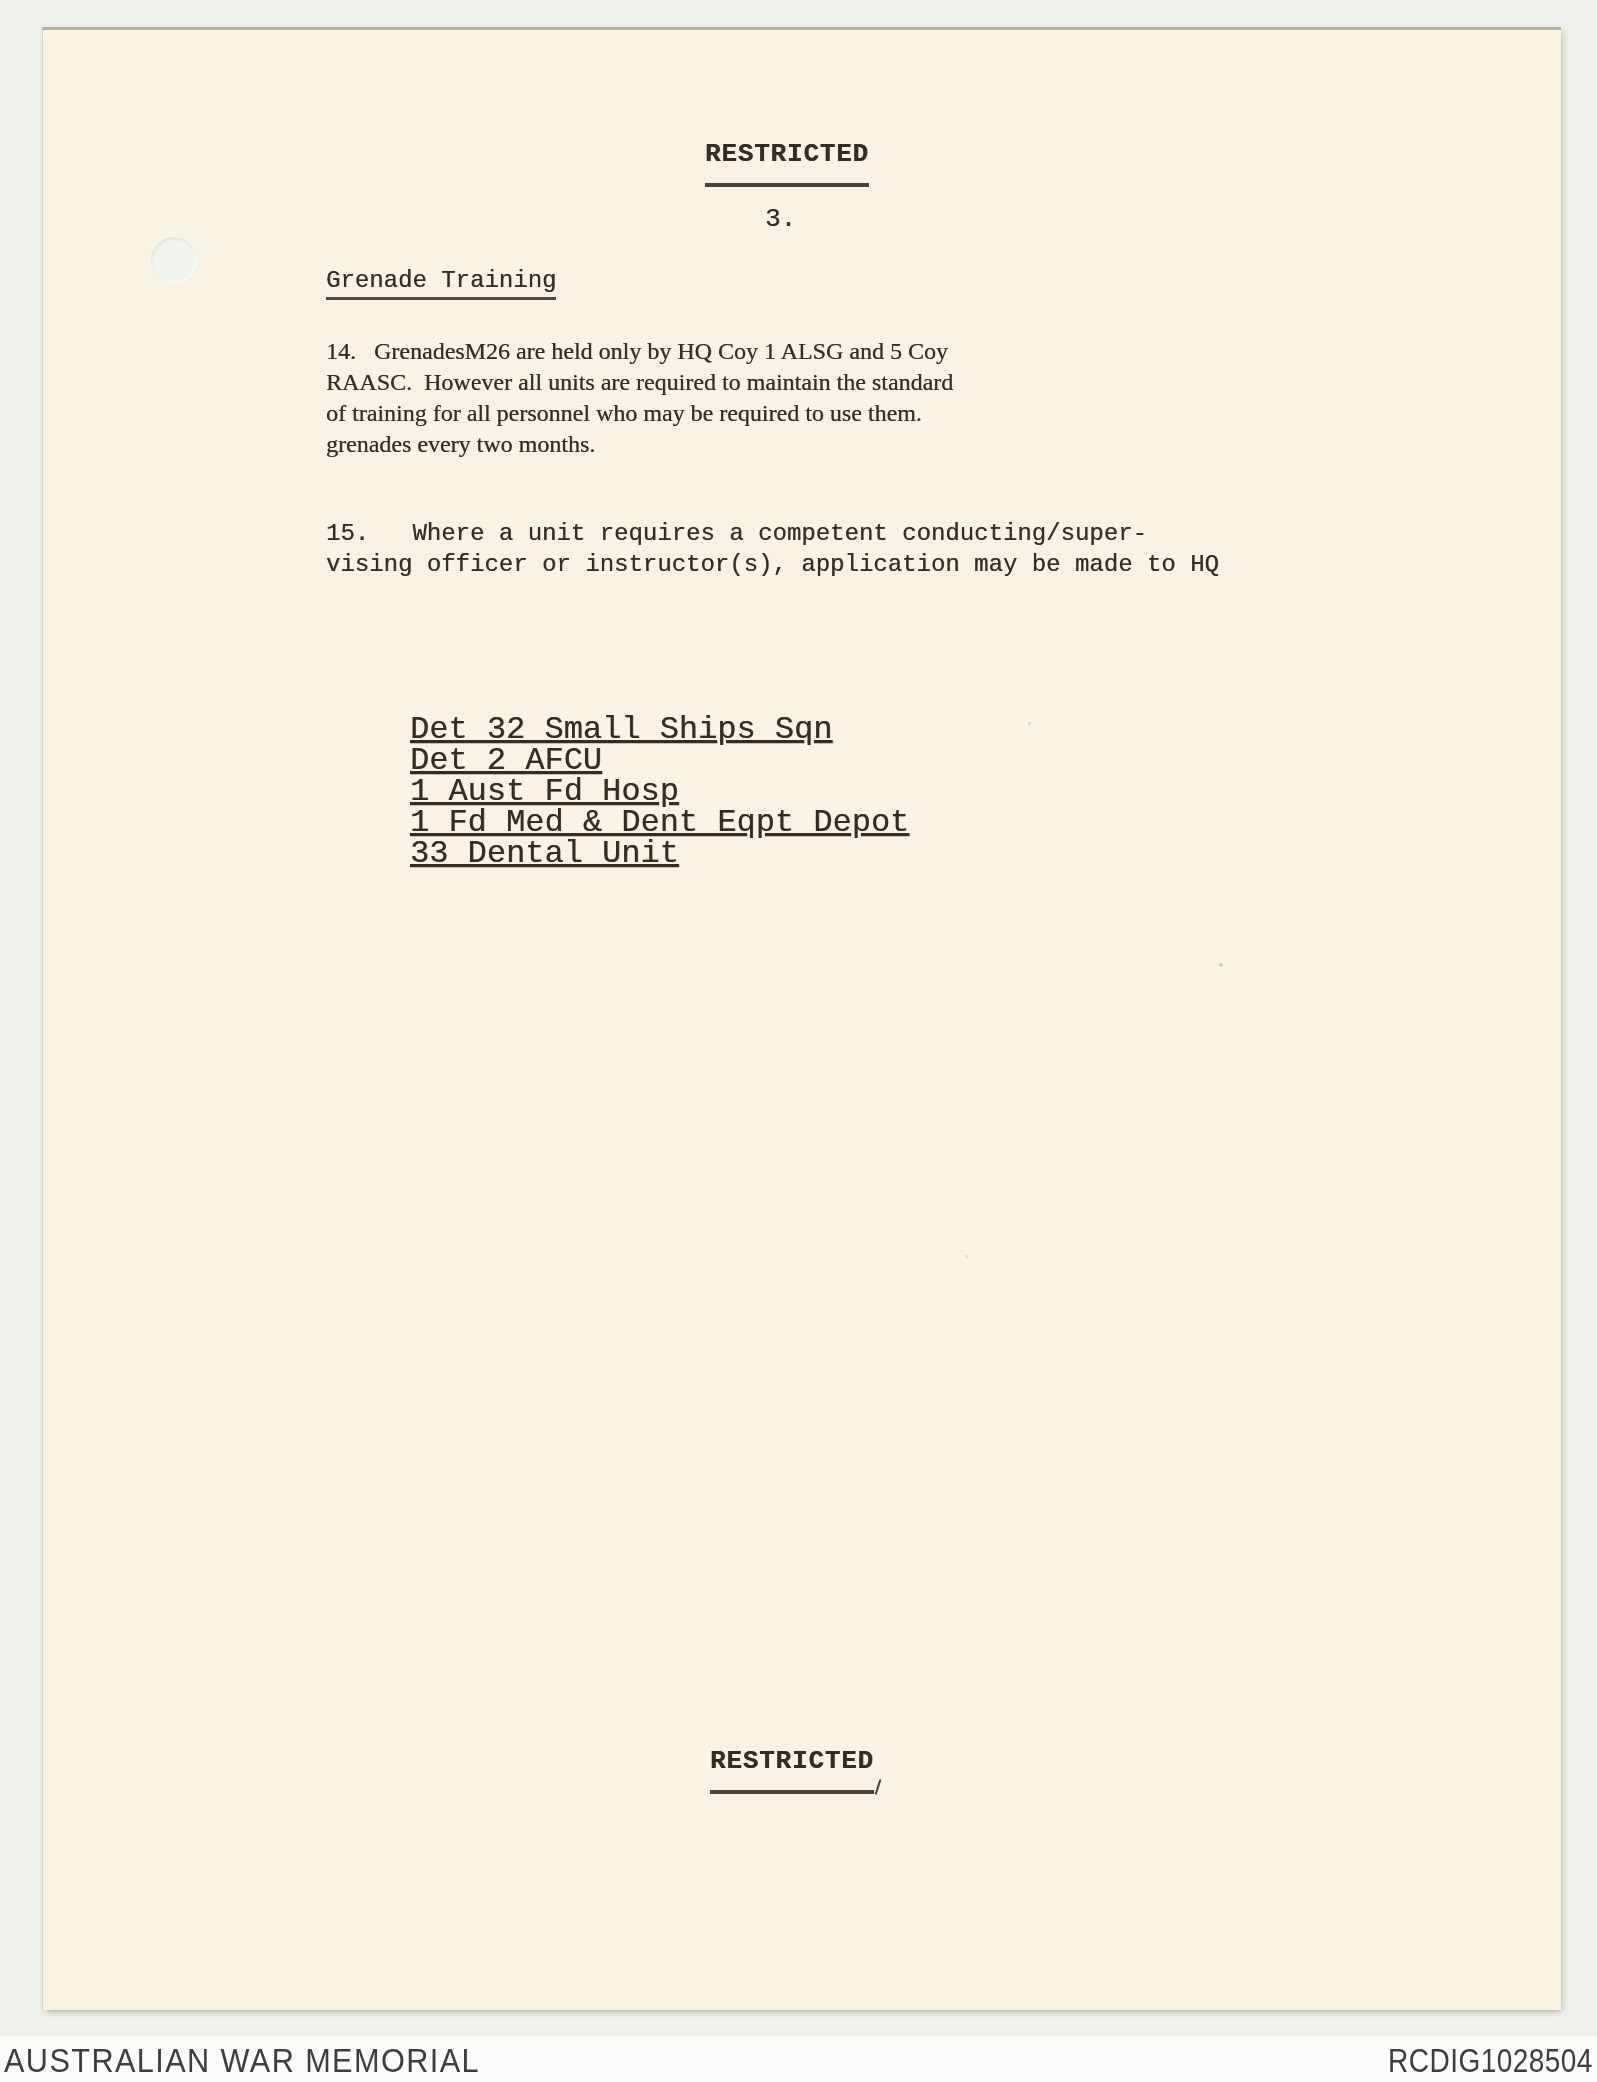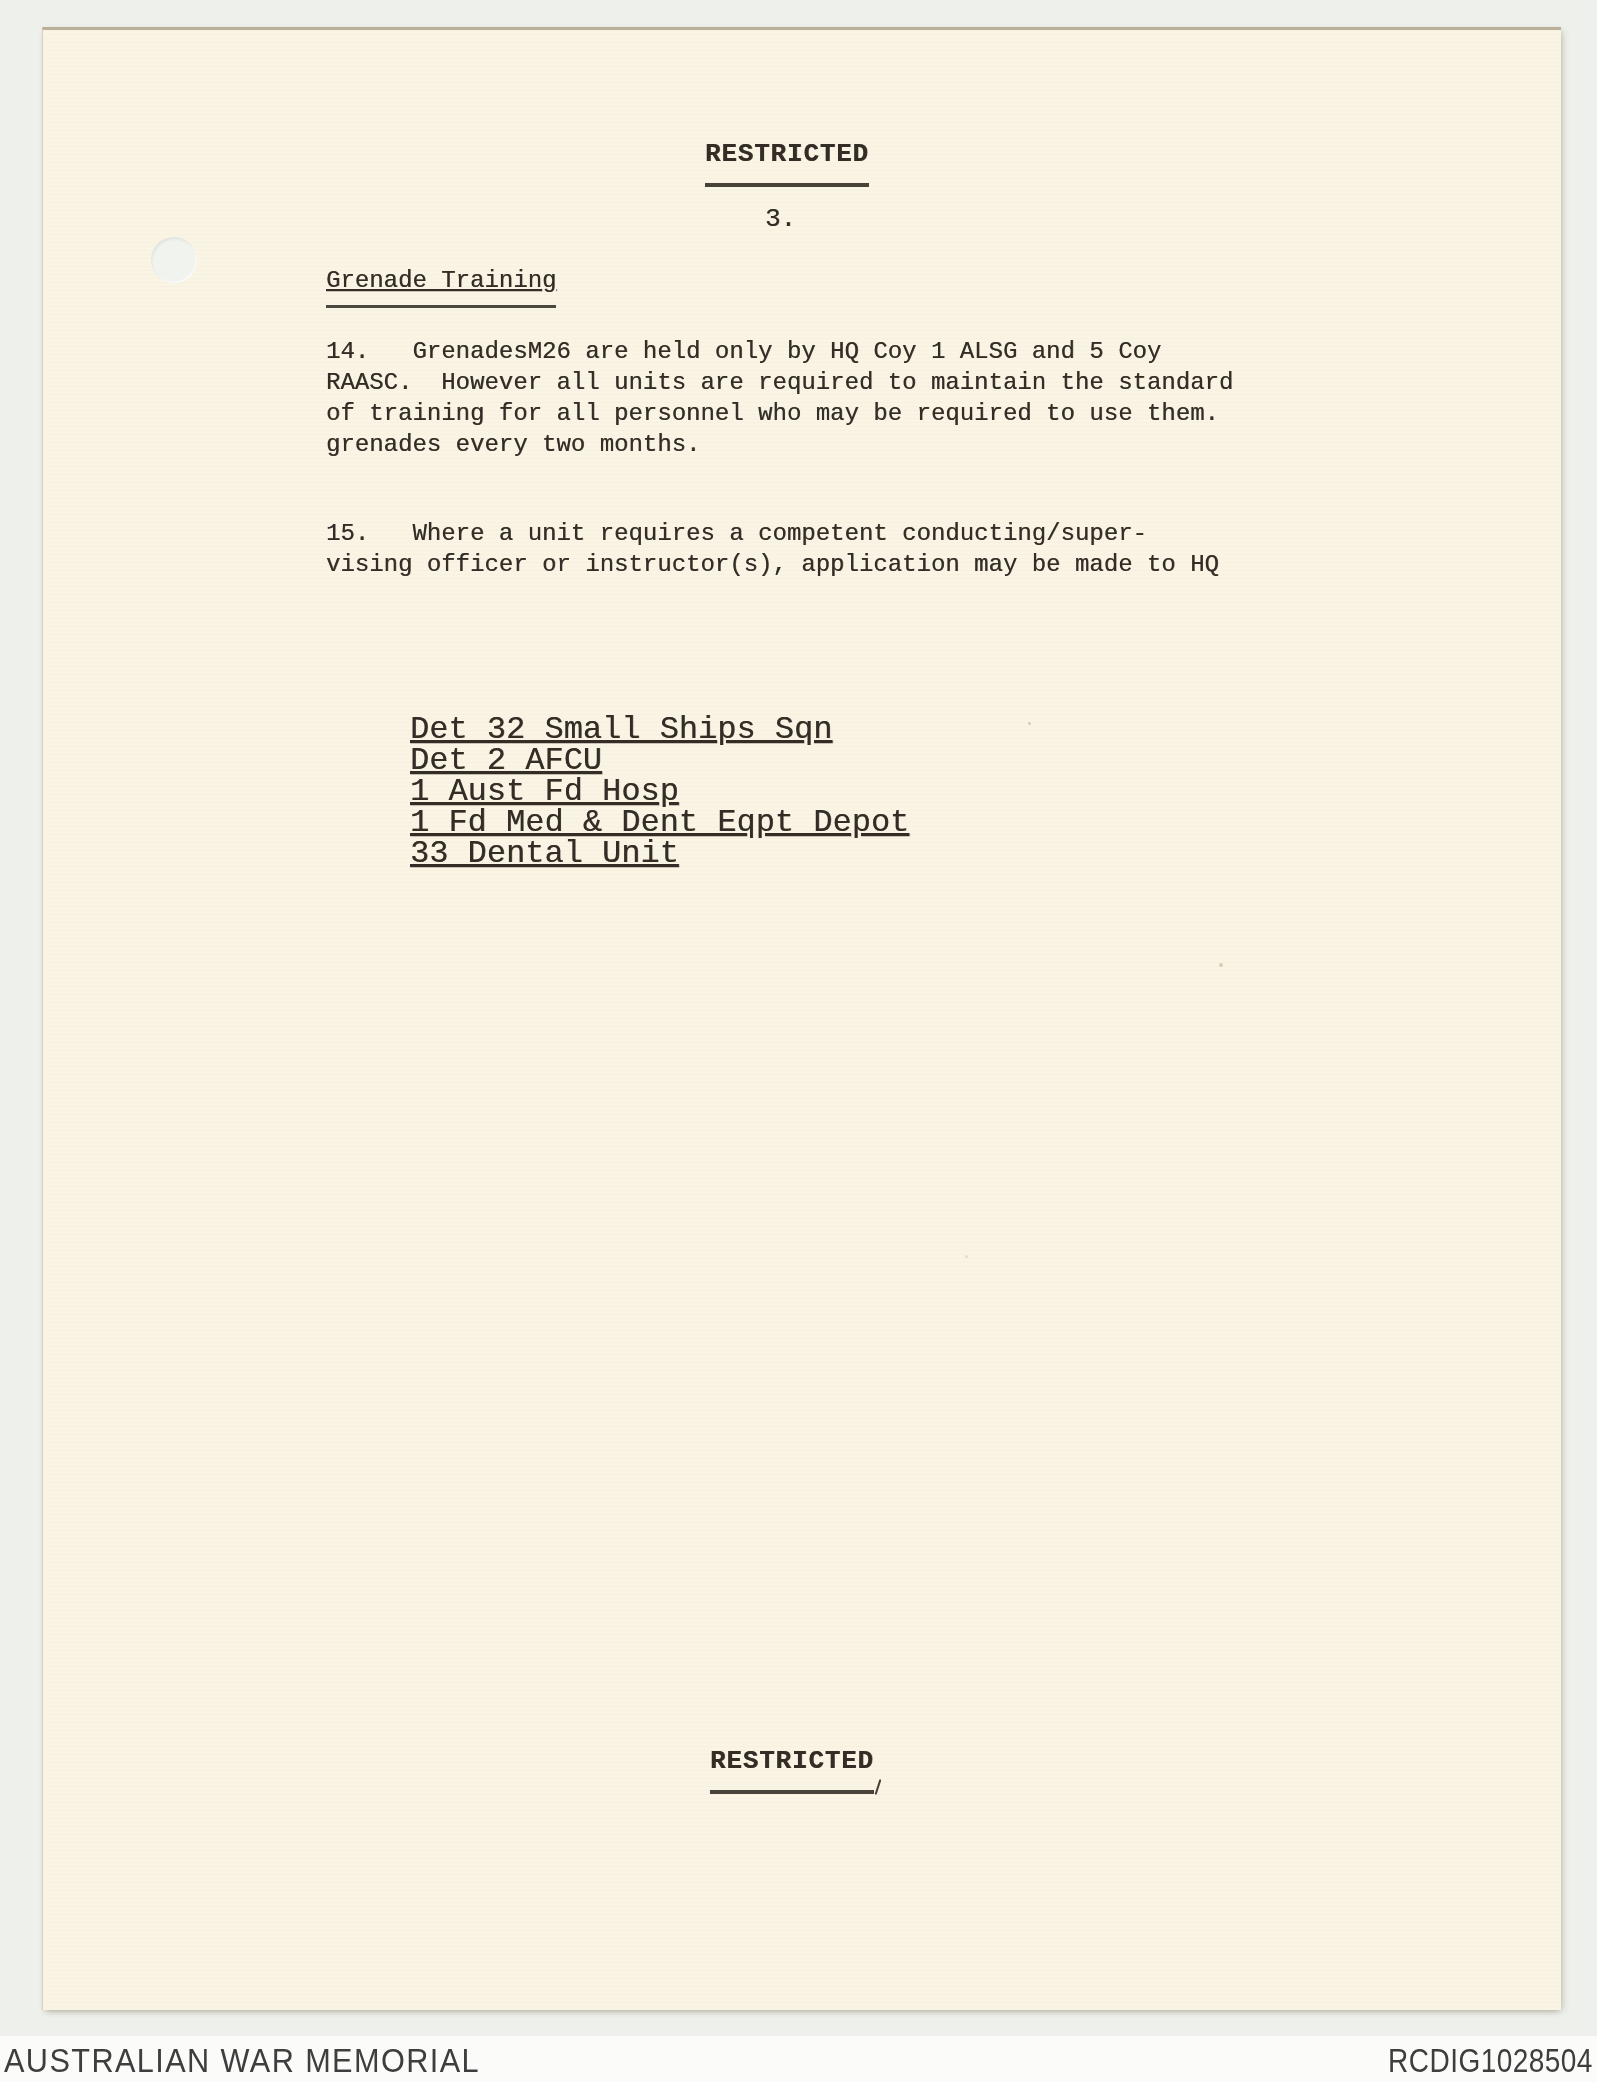--- a/index.html
+++ b/index.html
@@ -65,29 +65,28 @@
   .page-number {
     left: 765px; top: 205px;
     font-size: 26px;
     line-height: 28px;
   }
   .section-heading {
     left: 326px; top: 268px;
     font-size: 24px;
     line-height: 26px;
     border-bottom: 3px solid rgba(47, 41, 34, 0.85);
-    padding-bottom: 11px;
-    text-decoration: underline;
+    padding-bottom: 3px;
   }
   .para {
     font-size: 24px;
     line-height: 31px;
     width: 1000px;
   }
-  .para-14 { left: 326px; top: 336px; }
+  .para-14 { left: 326px; top: 336px; font-family: Liberation Serif, serif; }
   .para-15 { left: 326px; top: 518px; }
   .para-16 { left: 326px; top: 637px; }
   .line { white-space: pre; }
   .unit-list {
     left: 410px; top: 714px;
     font-size: 32px;
     line-height: 31px;
     text-decoration: underline;
   }
   .pen-mark {

